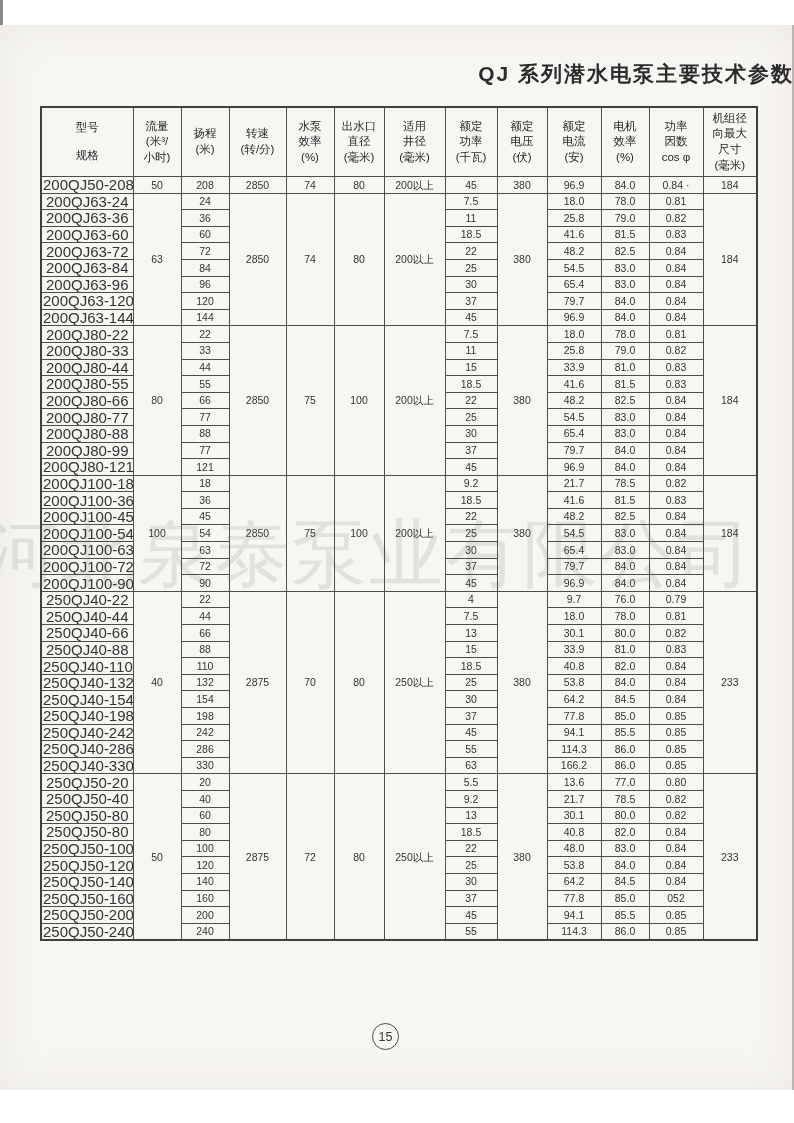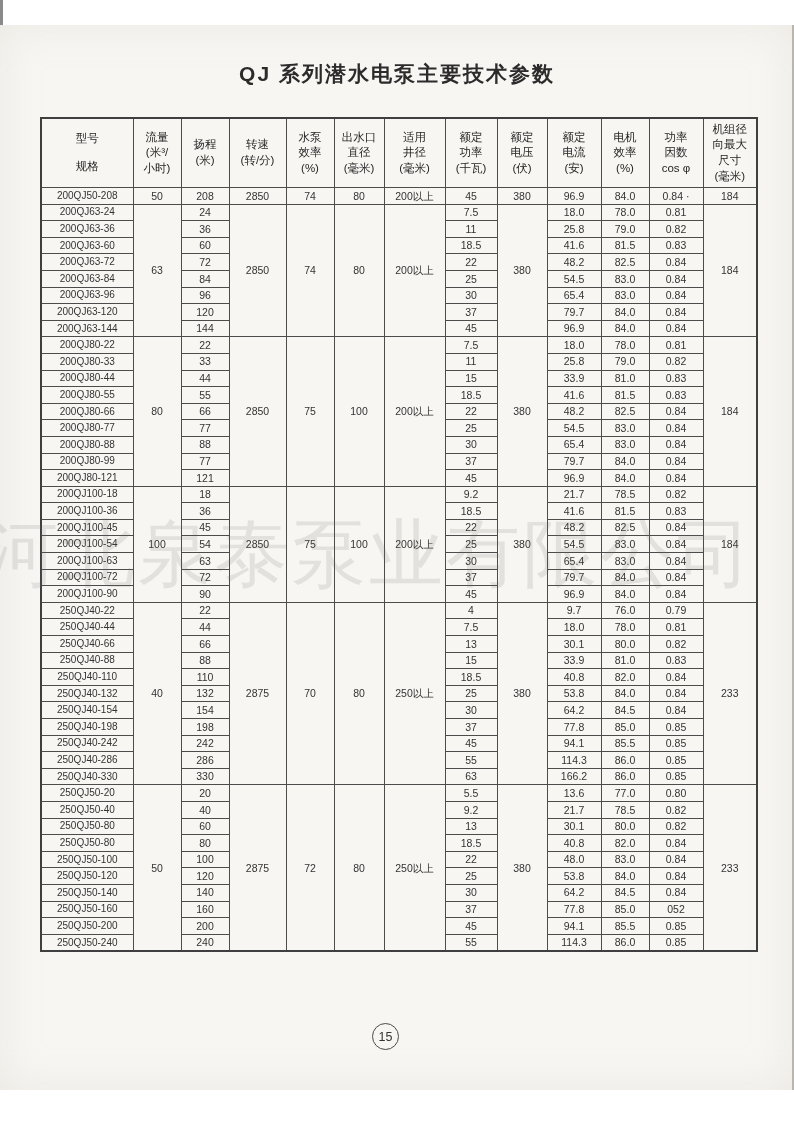--- a/index.html
+++ b/index.html
@@ -15,42 +15,42 @@
     left: 0; top: 25px;
     width: 792px; height: 1065px;
     background: #f8f6f3;
     border-right: 2px solid #b9b5af;
     box-shadow: inset 0 0 40px rgba(200,195,185,0.25);
   }
   .title {
     position: absolute;
     top: 60px; left: 0;
     width: 100%;
-    text-align: center;
+    text-align: right;
     font-size: 21px;
     font-weight: bold;
     letter-spacing: 2px;
     color: #2b2b2b;
     margin: 0;
   }
   .watermark {
     position: absolute;
     top: 505px; left: -16px;
     width: 830px;
     font-size: 74px;
     font-weight: 500;
     letter-spacing: 3px;
     color: rgba(110,110,110,0.15);
     white-space: nowrap;
     pointer-events: none;
     z-index: 5;
   }
   table.spec-table {
     position: absolute;
-    left: 40px; top: 117px;
+    left: 40px; top: 106px;
     width: 716px;
     border-collapse: collapse;
     table-layout: fixed;
     background: transparent;
     z-index: 2;
   }
   .spec-table th, .spec-table td {
     border: 1px solid #4c4c4c;
     text-align: center;
     vertical-align: middle;
@@ -67,21 +67,21 @@
     color: #262626;
     background: transparent;
   }
   .spec-table th.h-model { line-height: 2.4; }
   .spec-table td {
     height: 15.6px;
     font-size: 10.5px;
     line-height: 1;
     white-space: nowrap;
   }
-  .spec-table td.c-model { font-size: 10px; letter-spacing: 0; }
+  .spec-table td.c-model { font-size: 15px; letter-spacing: 0; }
   .page-number {
     position: absolute;
     left: 372px; top: 1023px;
     width: 25px; height: 25px;
     border: 1.5px solid #4a4a4a;
     border-radius: 50%;
     display: flex;
     align-items: center;
     justify-content: center;
     font-size: 12.5px;

